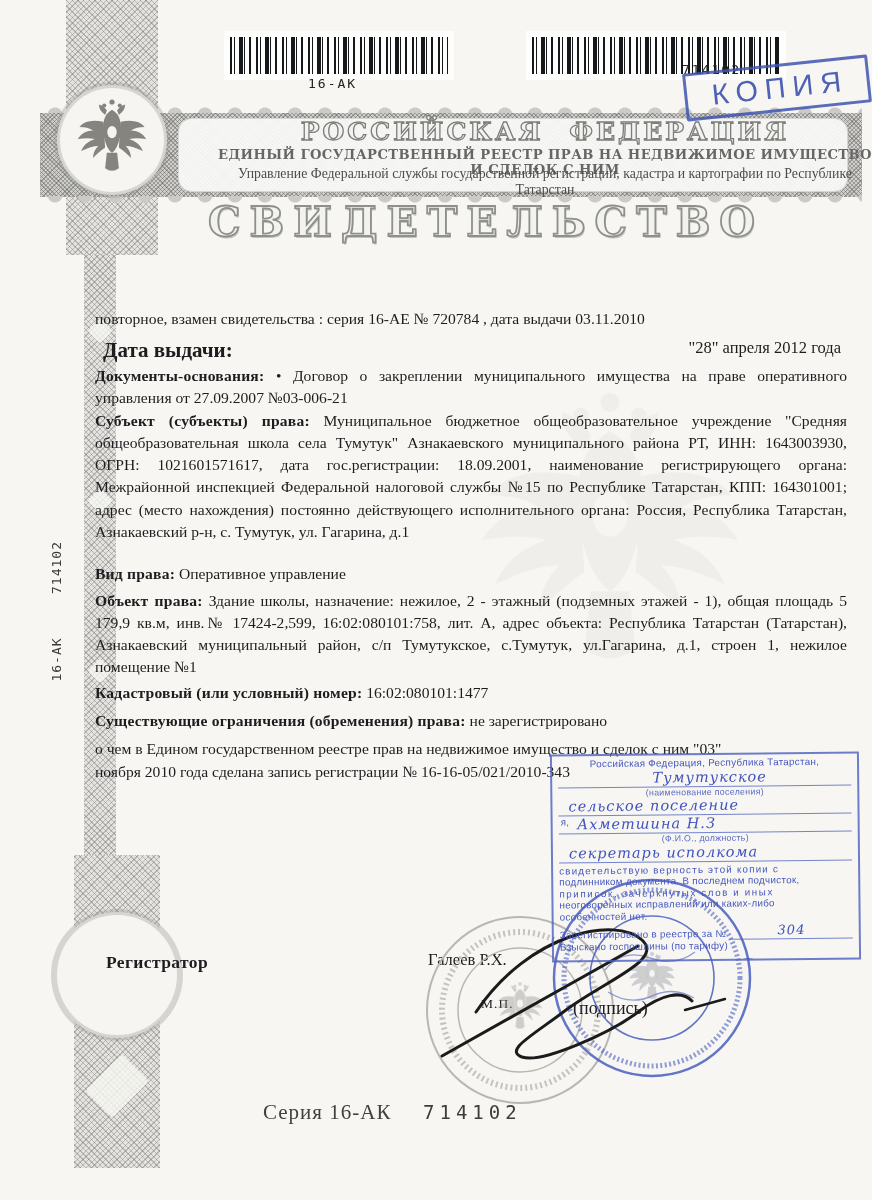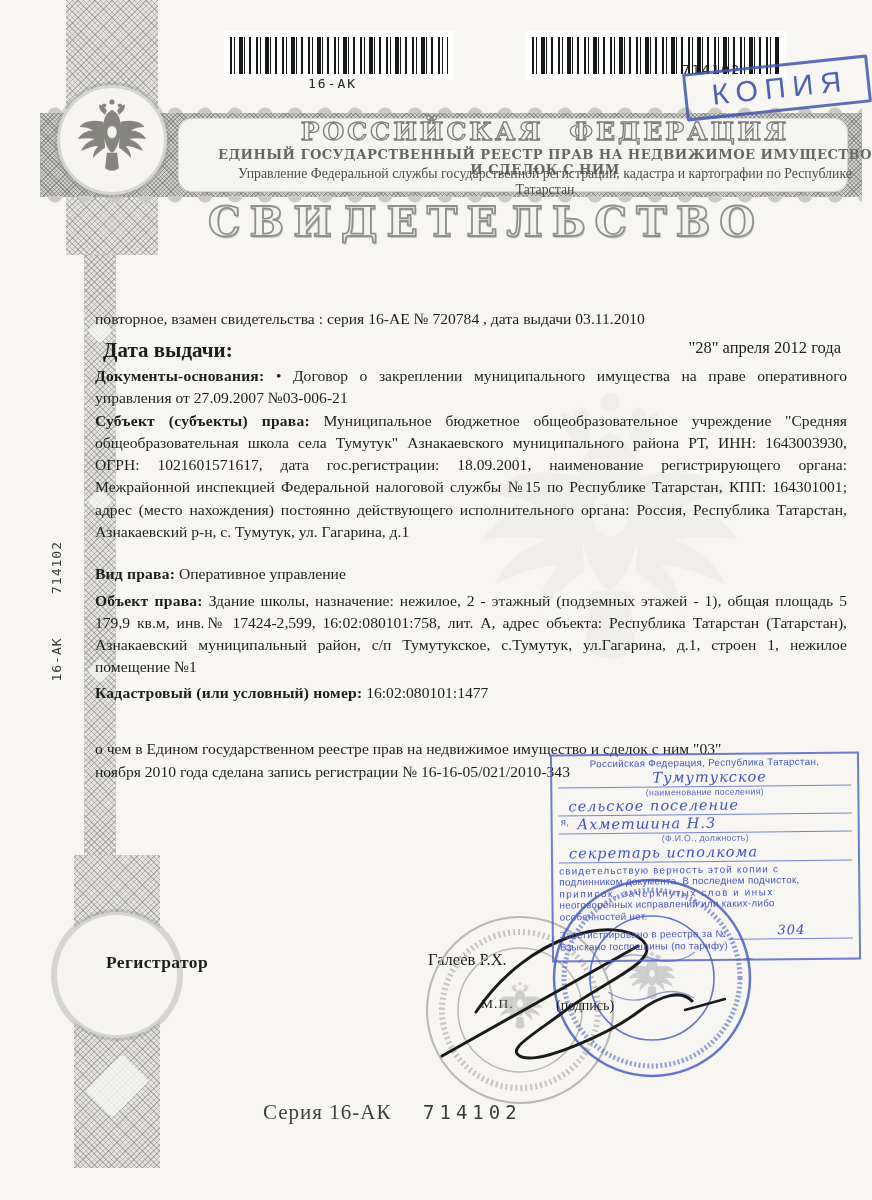--- a/index.html
+++ b/index.html
@@ -77,21 +77,21 @@
   .hrow{border-bottom:1px solid rgba(74,95,192,.75);min-height:15px;padding-left:10px;}
   .cert-line{white-space:nowrap;}
   .reg-row{display:flex;align-items:flex-end;gap:4px;margin-top:2px;}
   .reg-num{flex:1;border-bottom:1px solid rgba(74,95,192,.75);text-align:center;}
   .sig-row{display:flex;justify-content:flex-end;align-items:center;margin-top:2px;
     border-bottom:1px solid rgba(74,95,192,.75);}
   
   .registrar{position:absolute;left:106px;top:952px;font-weight:bold;font-size:17.5px;letter-spacing:.4px;}
   .reg-name{position:absolute;left:428px;top:950px;font-size:16.5px;}
   .mp{position:absolute;left:481px;top:996px;font-size:13.5px;letter-spacing:1px;}
-  .podpis{position:absolute;left:556px;top:998px;font-size:14px;z-index:9;}
+  .podpis{position:absolute;left:573px;top:998px;font-size:18px;z-index:9;}
   .footer{position:absolute;left:0;top:1100px;width:872px;z-index:4;}
   .footer .series{position:absolute;left:263px;font-weight:normal;font-size:21px;
     letter-spacing:1px;color:#404040;}
   .footer .number{position:absolute;left:423px;top:1px;font-family:"DejaVu Sans Mono",monospace;
     font-size:19px;letter-spacing:5px;color:#3d3d38;}
   svg{display:block;}
   .abs{position:absolute;}
 </style>
 </head>
 <body>
@@ -178,20 +178,24 @@
   <p class="para" style="top:590px">
     <b>Объект права:</b>
     <span>Здание школы, назначение: нежилое, 2 - этажный (подземных этажей - 1), общая площадь 5 179,9 кв.м, инв.№ 17424-2,599, 16:02:080101:758, лит. А, адрес объекта: Республика Татарстан (Татарстан), Азнакаевский муниципальный район, с/п Тумутукское, с.Тумутук, ул.Гагарина, д.1, строен 1, нежилое помещение №1</span>
   </p>
 
   <p class="para nojust" style="top:682px">
     <b>Кадастровый (или условный) номер:</b>
     <span>16:02:080101:1477</span>
   </p>
 
+  <p class="para nojust" style="top:710px">
+    <b>Существующие ограничения (обременения) права:</b>
+    <span>не зарегистрировано</span>
+  </p>
 
   <p class="para nojust" style="top:737px;line-height:1.5">
     <span>о чем в Едином государственном реестре прав на недвижимое имущество и сделок с ним  "03"</span><br>
     <span>ноября 2010 года сделана запись регистрации № 16-16-05/021/2010-343</span>
   </p>
 
   <div class="vlabel" style="left:16px;top:560px;">714102</div>
   <div class="vlabel" style="left:16px;top:652px;">16-АК</div>
 
   <svg class="abs" style="left:380px;top:860px;z-index:6" width="440" height="330">

